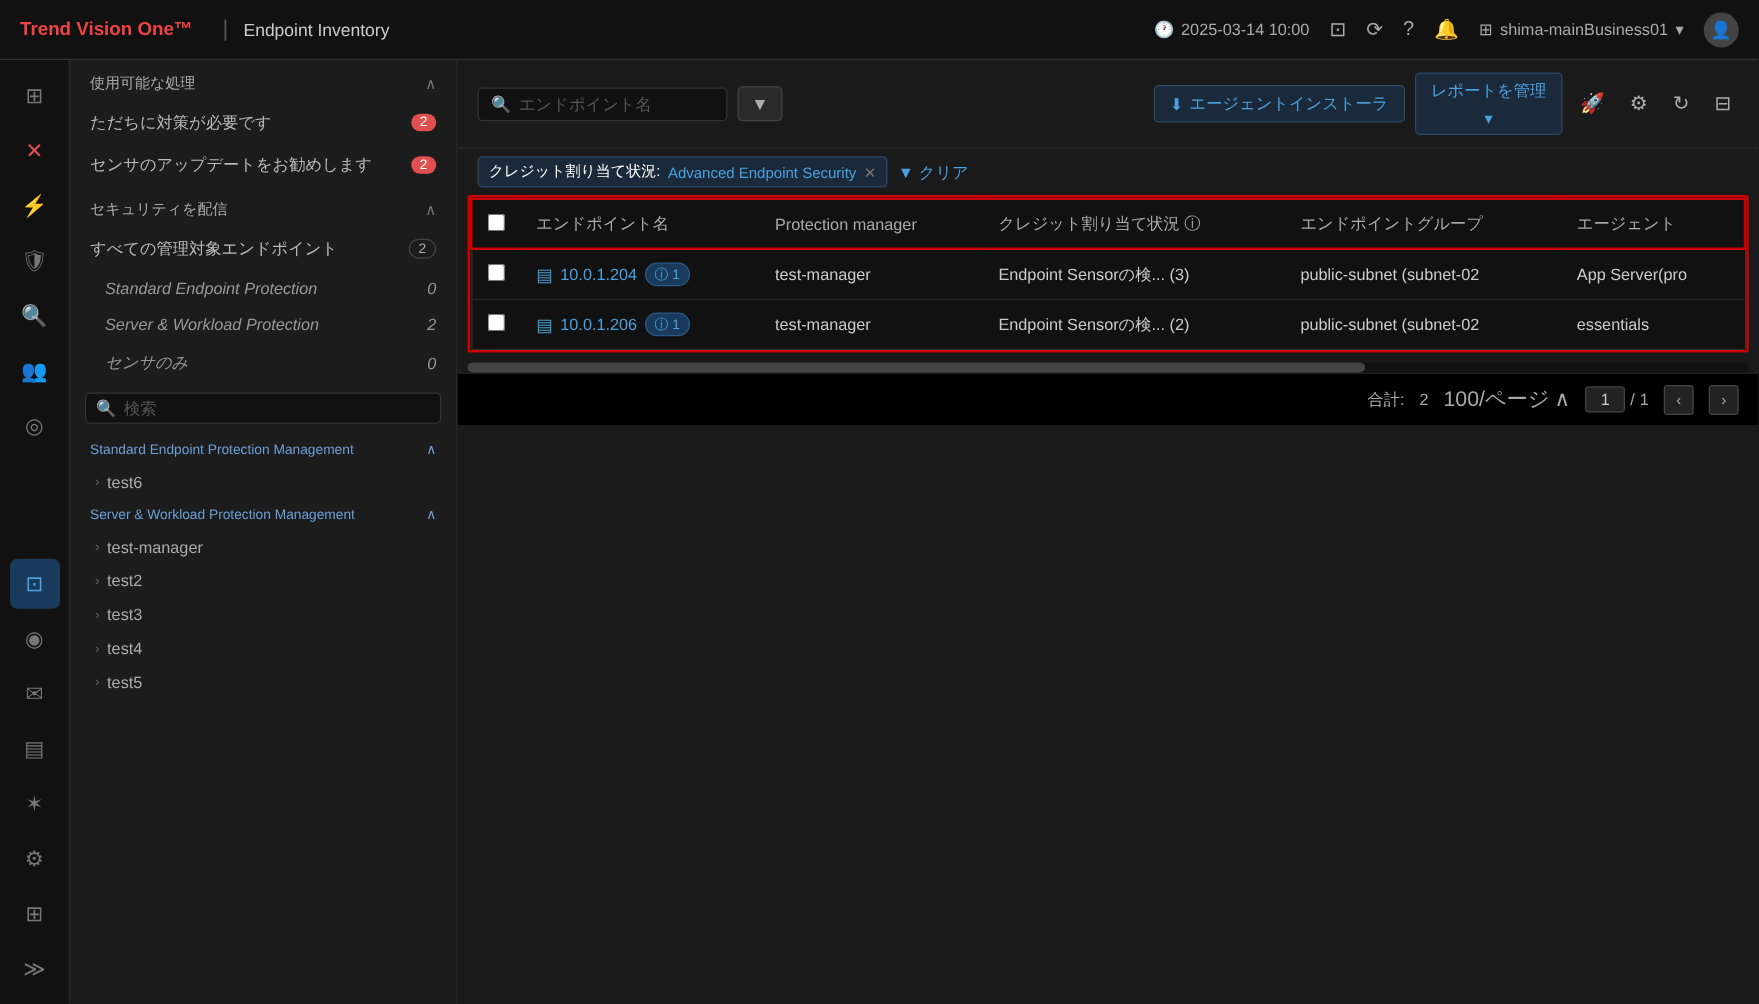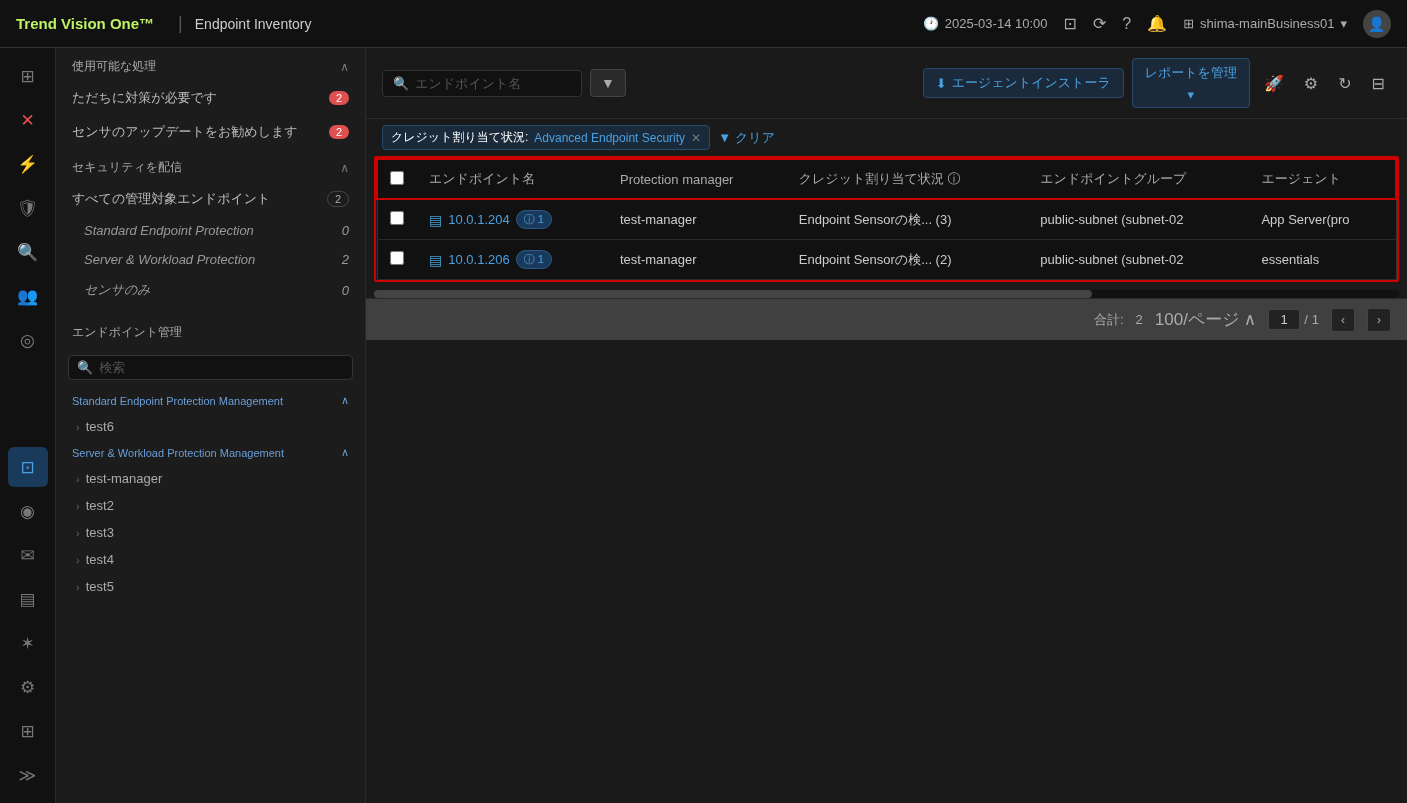--- a/index.html
+++ b/index.html
@@ -19,21 +19,21 @@
     .topbar {
       background: #111;
       height: 48px;
       display: flex;
       align-items: center;
       padding: 0 16px;
       border-bottom: 1px solid #333;
       flex-shrink: 0;
     }
     .topbar-logo {
-      color: #bef264;
+      color: #ef4444;
       font-size: 15px;
       font-weight: 600;
       margin-right: 12px;
     }
     .topbar-divider {
       color: #555;
       margin: 0 12px;
       font-size: 18px;
     }
     .topbar-title {
@@ -397,21 +397,21 @@
     .checkbox-cell { text-align: center; }
     .table-checkbox {
       width: 14px; height: 14px;
       cursor: pointer;
       accent-color: #4aa0e0;
     }
 
     
     .bottom-bar {
       height: 42px;
-      background: #404040;
+      background: #000000;
       border-top: 1px solid #2a2a2a;
       display: flex;
       align-items: center;
       justify-content: flex-end;
       padding: 0 16px;
       gap: 12px;
       flex-shrink: 0;
     }
     .bottom-bar .pagination-info { color: #aaa; font-size: 13px; }
     .bottom-bar .page-size {
@@ -553,23 +553,20 @@
     <div class="sidebar-sub-item">
       <span>Server &amp; Workload Protection</span>
       <span class="badge neutral">2</span>
     </div>
 
     <div class="sidebar-sub-item">
       <span>センサのみ</span>
       <span class="badge neutral">0</span>
     </div>
 
-    <div class="sidebar-section-header" style="margin-top:8px;">
-      <span>エンドポイント管理</span>
-    </div>
 
     <div class="sidebar-search">
       <span>🔍</span>
       <input type="text" placeholder="検索" style="">
     </div>
 
     <div class="sidebar-mgmt-section">
       <span>Standard Endpoint Protection Management</span>
       <span>∧</span>
     </div>

